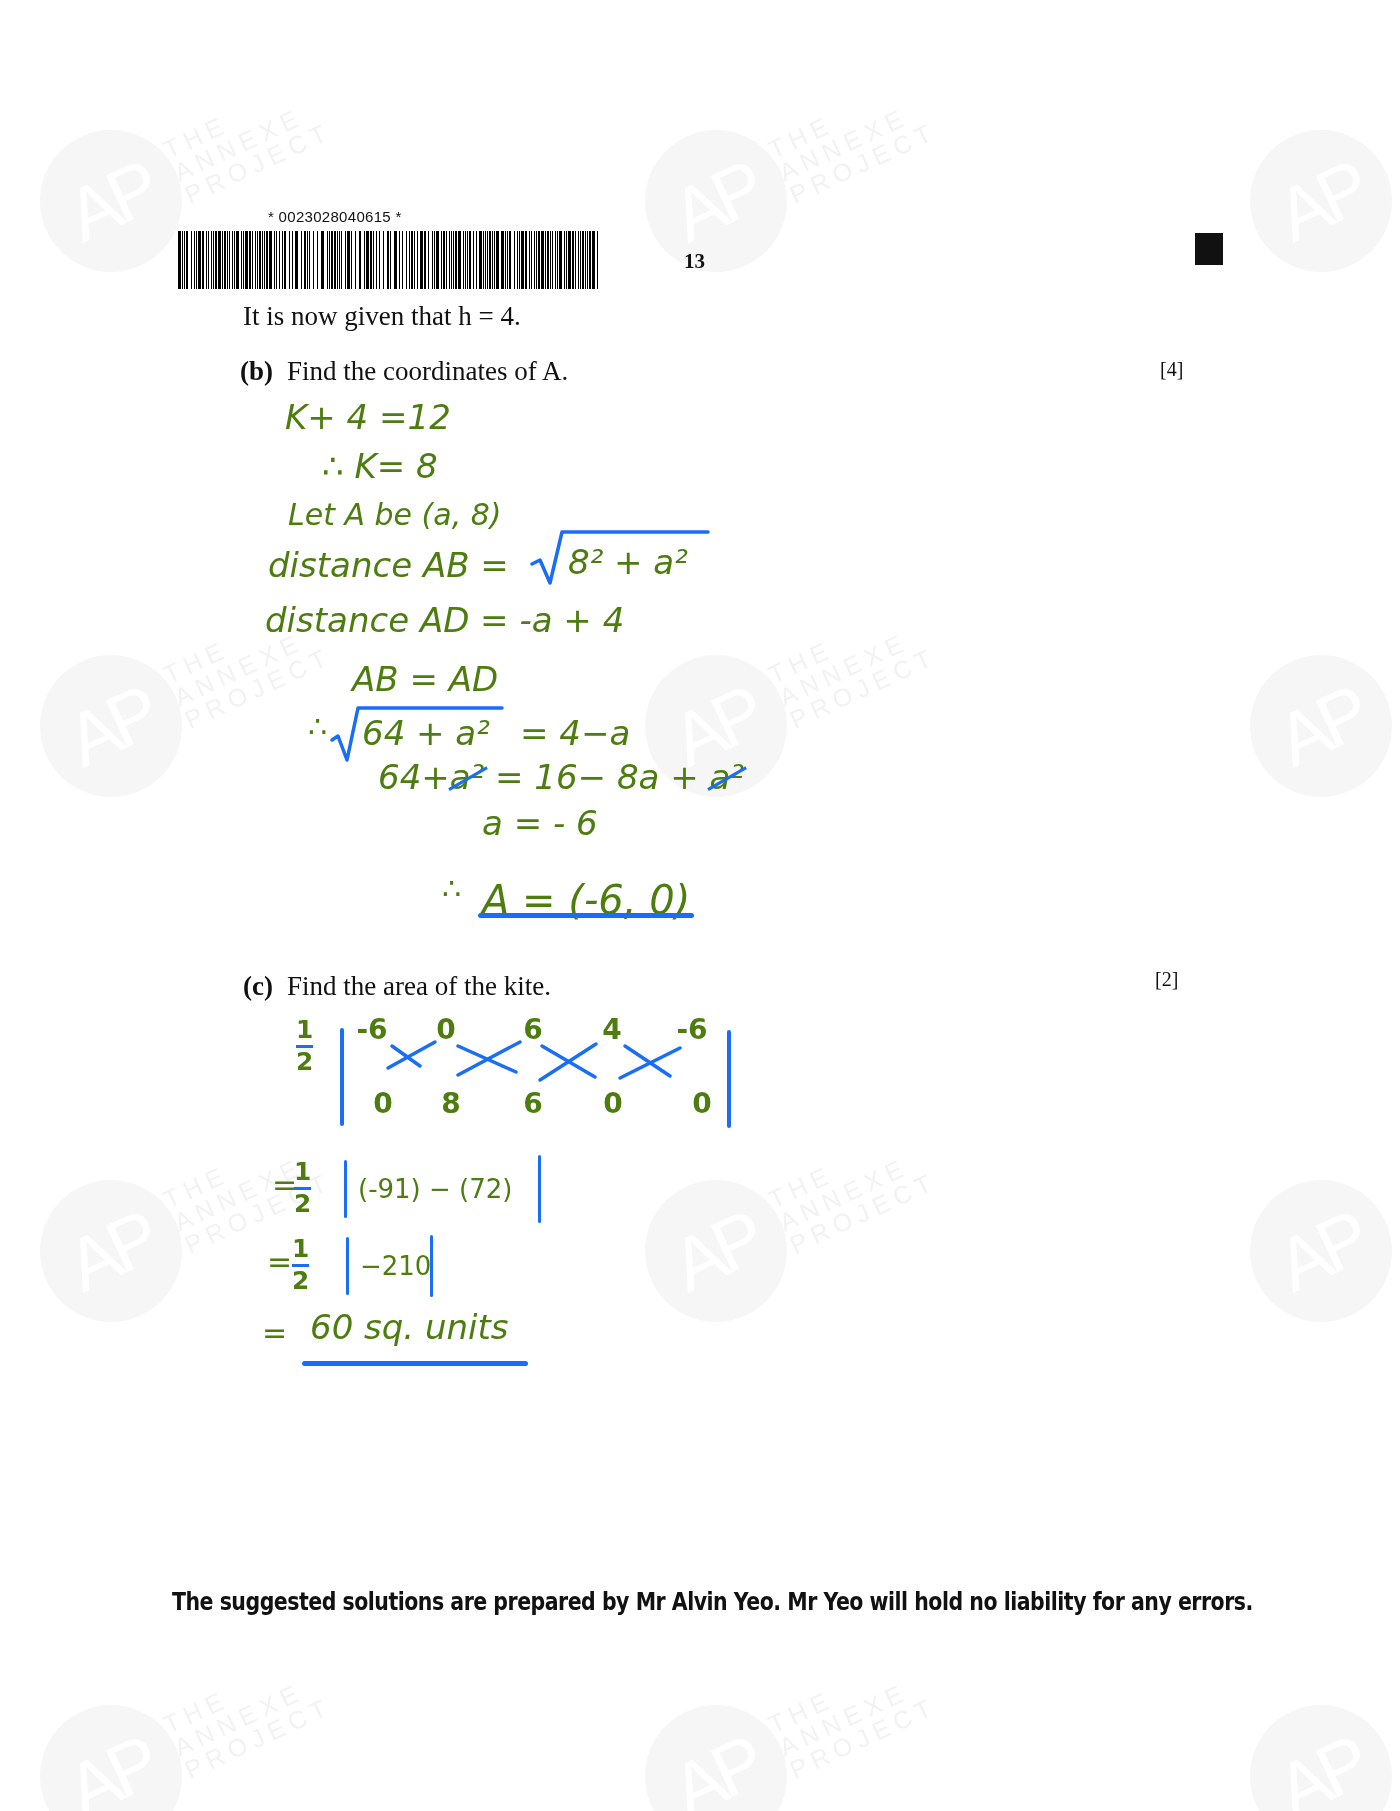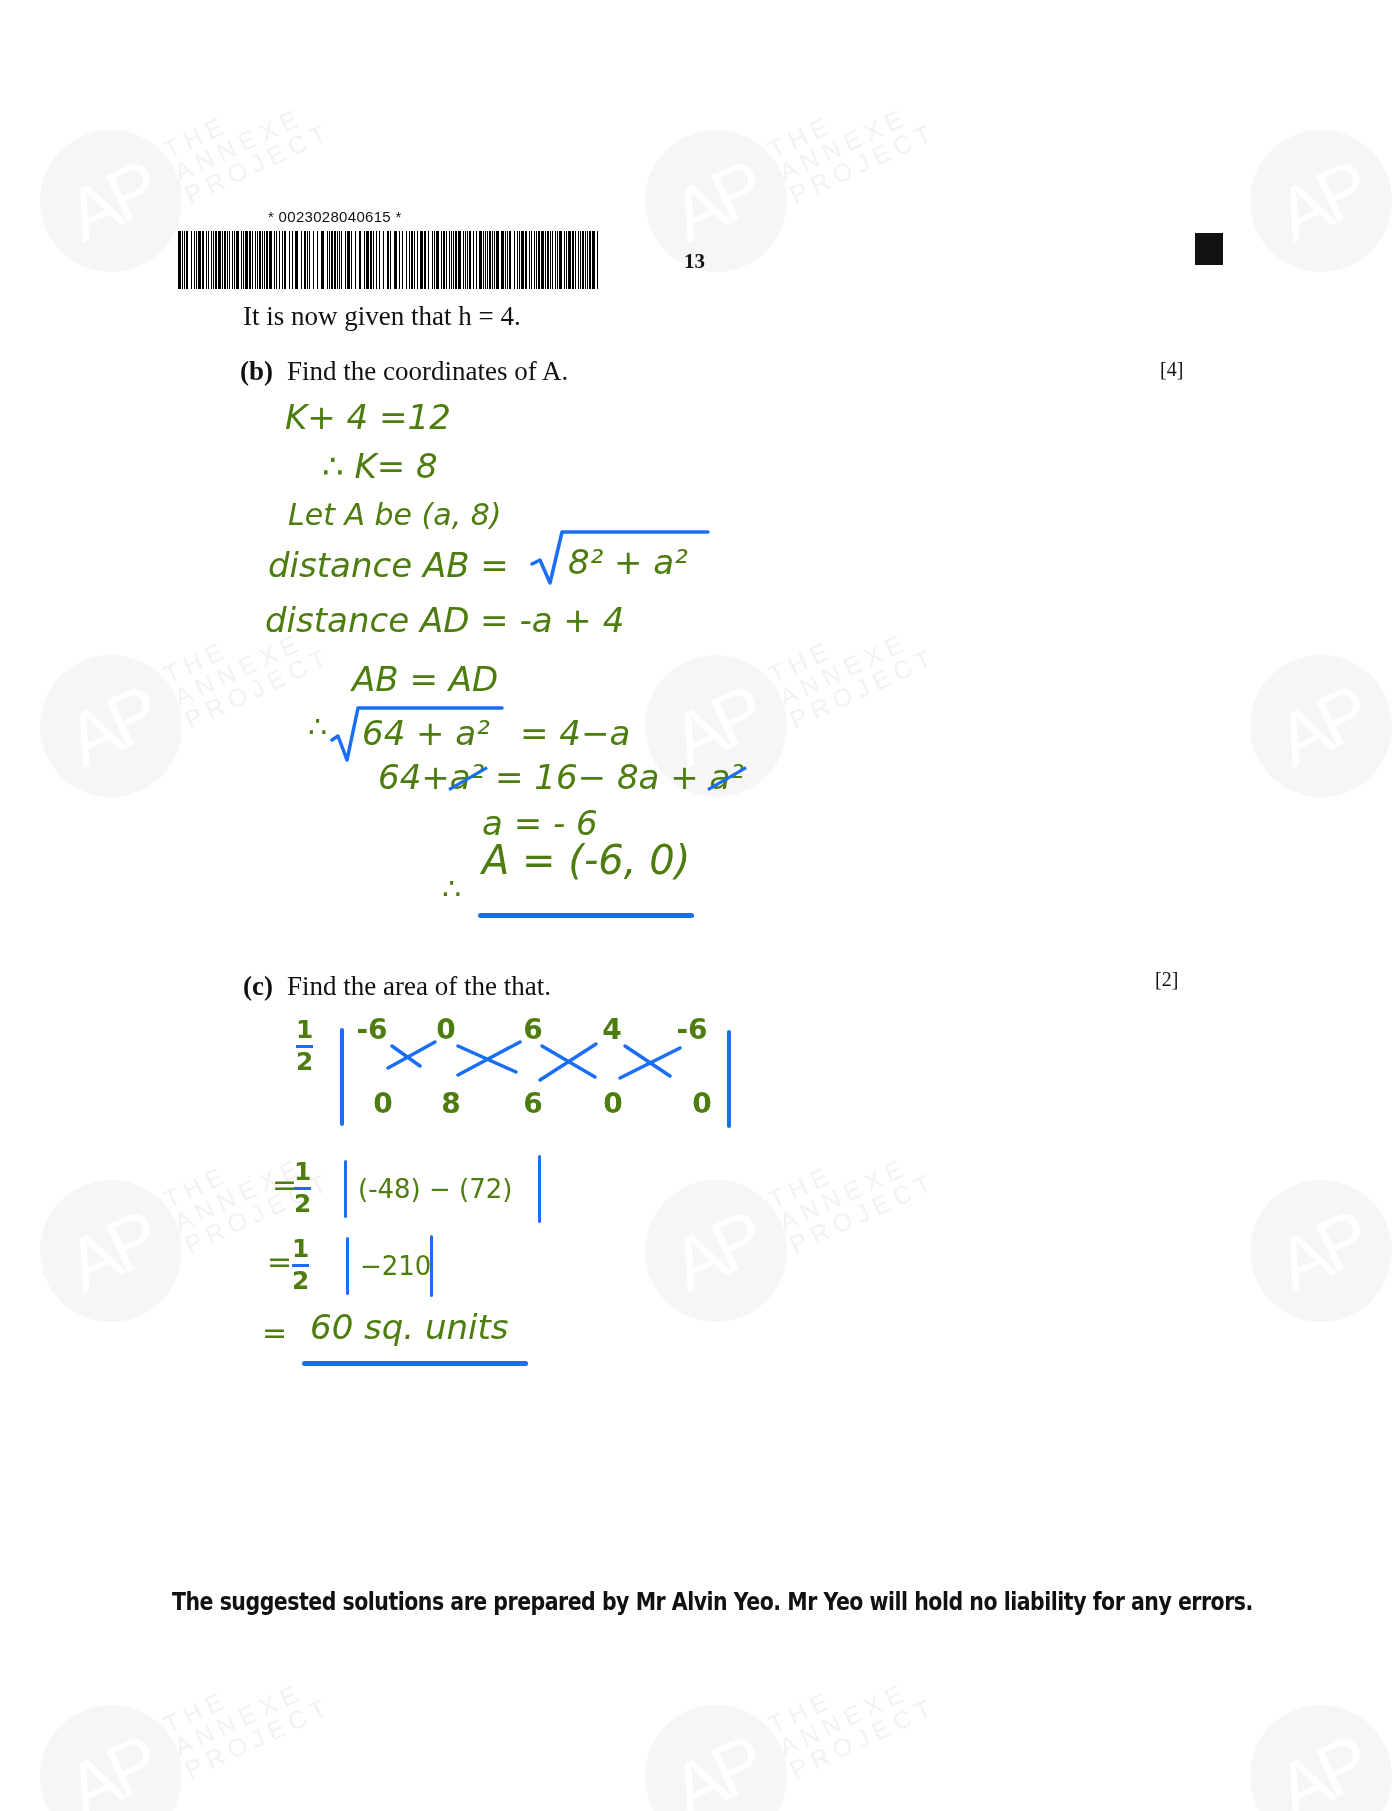--- a/index.html
+++ b/index.html
@@ -386,26 +386,26 @@
 
   <div class="abs ink lg" style="left:378px; top:760px;">
     <span>64+</span><span class="strike">a²</span>
     <span>= 16− 8a +</span>
     <span class="strike">a²</span>
   </div>
 
   <div class="abs ink lg" style="left:482px; top:806px;">a = - 6</div>
 
   <div class="abs ink md" style="left:442px; top:874px;">∴</div>
-  <div class="abs ink lg" style="left:482px; top:840px; font-size:40px;font-style:italic;">A = (-6, 0)</div>
+  <div class="abs ink lg" style="left:482px; top:880px; font-size:40px;font-style:italic;">A = (-6, 0)</div>
   <div class="ink-line" style="left:478px; top:913px; width:216px; height:5px;"></div>
 </div>
 
 <div class="abs print" style="left:243px; top:971px;">
-  <span class="part-label">(c)</span><span>Find the area of the that.</span>
+  <span class="part-label">(c)</span><span>Find the area of the kite.</span>
 </div>
 <div class="abs marks" style="left:1155px; top:968px;">[2]</div>
 
 <div>
 
   <div class="abs ink" style="left:292px; top:1018px; font-size:40px;">
     <span class="frac">
         <span>1</span>
         <span class="bar"></span>
         <span>2</span>
@@ -442,21 +442,21 @@
 
   <div class="abs ink md" style="left:272px; top:1170px;">=</div>
   <div class="abs ink" style="left:290px; top:1160px; font-size:40px;">
     <span class="frac">
         <span>1</span>
         <span class="bar"></span>
         <span>2</span>
       </span>
   </div>
   <div class="ink-line" style="left:344px; top:1160px; width:3px; height:58px;"></div>
-  <div class="abs ink sm" style="left:358px; top:1176px; font-style:normal;">(-48) − (72)</div>
+  <div class="abs ink sm" style="left:358px; top:1176px; font-style:normal;">(-91) − (72)</div>
   <div class="ink-line" style="left:538px; top:1155px; width:3px; height:68px;"></div>
 
   <div class="abs ink md" style="left:267px; top:1247px;">=</div>
   <div class="abs ink" style="left:288px; top:1237px; font-size:40px;">
     <span class="frac">
         <span>1</span>
         <span class="bar"></span>
         <span>2</span>
       </span>
   </div>

